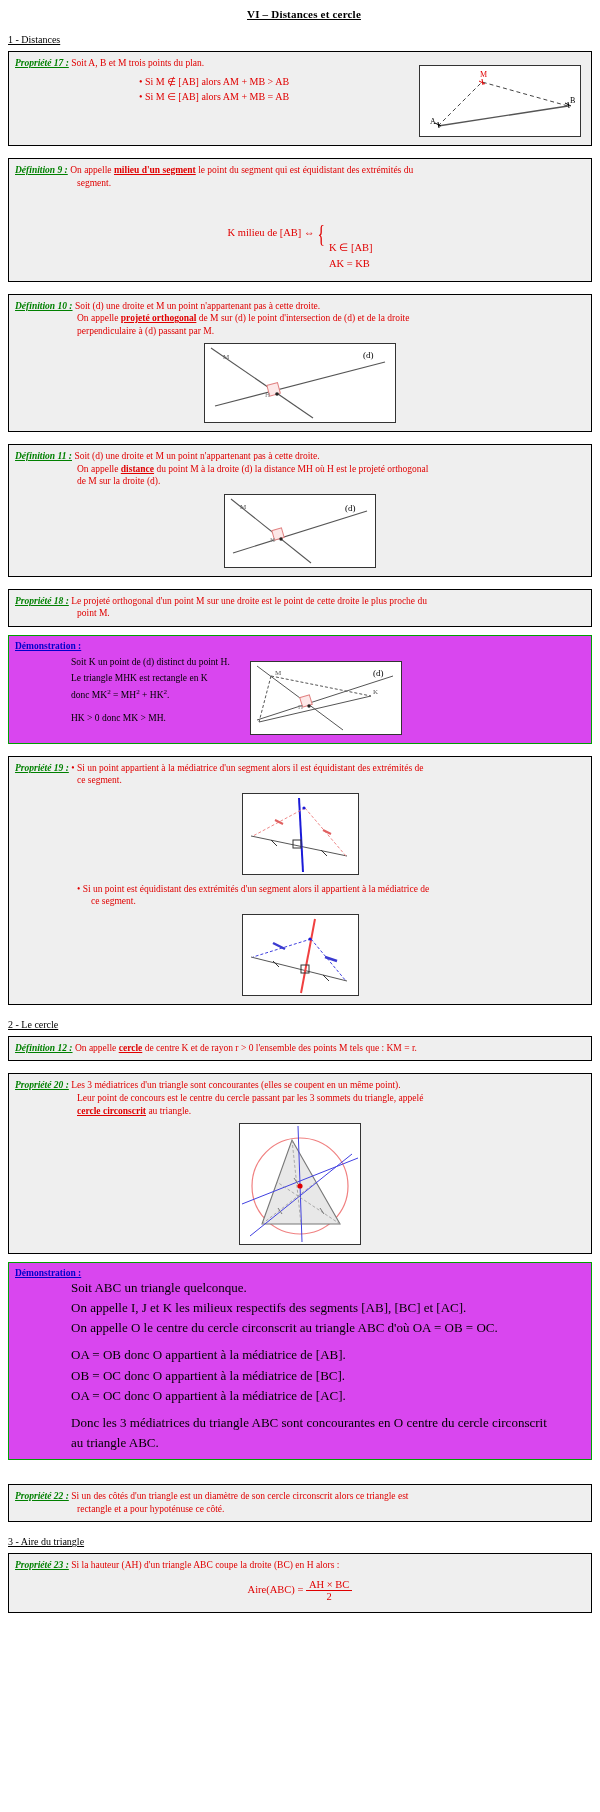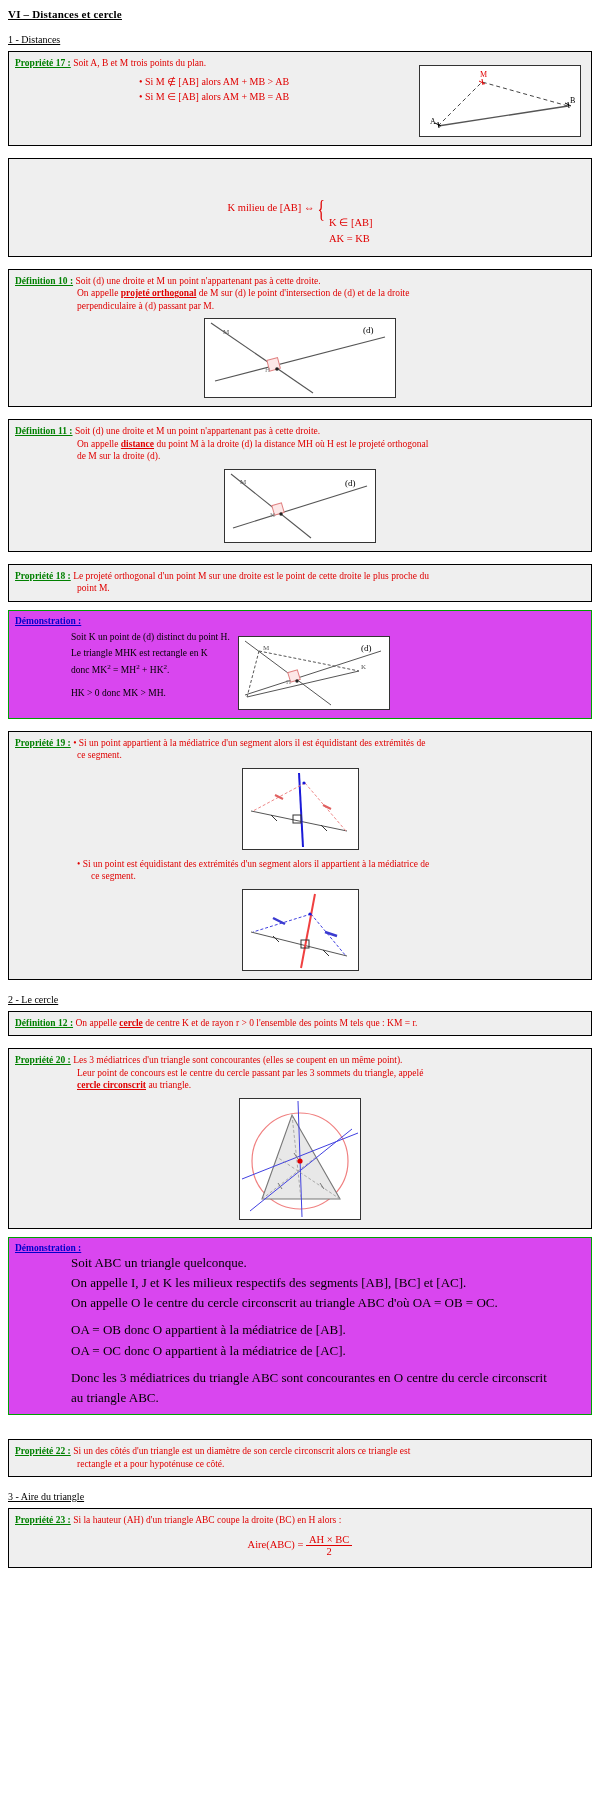--- a/index.html
+++ b/index.html
@@ -8,39 +8,39 @@
     font-family:"Liberation Serif", serif;
     font-size:9.5px;
     color:#000;
     -webkit-font-smoothing:none;
   }
   .page{width:600px;min-height:1812px;position:relative;padding:0;box-sizing:border-box;}
 
   
   .chapter-title{
     font-weight:bold;font-size:11px;text-decoration:underline;
-    margin:8px 0 0 8px;letter-spacing:.2px;
+    margin:8px 0 0 8px;letter-spacing:.2px;text-align:center;
   }
   .section-title{
     font-size:10px;text-decoration:underline;margin:14px 0 6px 8px;
   }
 
   
   .box{
     margin:0 8px 0 8px;border:1.6px solid #000;background:#efefef;
     box-sizing:border-box;padding:5px 6px 6px 6px;position:relative;
   }
   .box.demo{border:1.2px solid #00a000;background:#d946ef;}
   .spacer{height:12px;}
   .spacer-sm{height:8px;}
 
   
   .stmt{line-height:1.32;}
   .lbl{
-    color:#008000;font-weight:bold;text-decoration:underline;white-space:nowrap;
+    color:#008000;font-weight:bold;text-decoration:underline;white-space:nowrap;font-style:italic;
   }
   .lbl-demo{color:#0000cc;font-weight:bold;text-decoration:underline;}
   .red{color:#e00000;}
   .red-u{color:#e00000;font-weight:bold;text-decoration:underline;}
   .indent{display:block;margin-left:62px;}
   .indent2{display:block;margin-left:76px;}
   .bullets{margin:6px 0 2px 0;color:#e00000;text-align:center;}
   .bullets div{margin:4px 0;font-size:10px;font-family:Liberation Serif, serif;}
   .formula{
     text-align:center;color:#e00000;font-size:10.5px;margin:7px 0 3px 0;
@@ -54,21 +54,21 @@
   .brace{
     display:inline-block;vertical-align:middle;position:relative;
     font-size:26px;line-height:1;transform:scaleX(.6);margin:0 1px;
   }
   .cases{display:inline-block;vertical-align:middle;text-align:left;line-height:1.5;margin-top:44px;}
 
   
   .fig{display:block;margin:6px auto 2px auto;background:#fff;border:1.4px solid #333;}
   .fig-wrap{display:flex;justify-content:center;}
 
-  .demo-body{display:flex;align-items:flex-start;gap:8px;margin-top:4px;}
+  .demo-body{display:flex;align-items:flex-start;gap:20px;margin-top:4px;}
   .demo-text{flex:0 0 auto;margin-left:56px;line-height:1.5;font-size:9.5px;}
   .demo-text p{margin:0 0 2px 0;}
   .demo-text .gap{height:6px;}
 
   .proof-text{margin-left:56px;line-height:1.55;font-size:13px;}
   .proof-text p{margin:0;}
   .proof-text .gap{height:7px;}
 </style>
 </head>
 <body>
@@ -102,20 +102,25 @@
           <path d="M15,57 l6,3 M18,56 l1,6" stroke="#000" stroke-width="1"></path>
           <path d="M145,37 l6,3 M148,36 l1,6" stroke="#000" stroke-width="1"></path>
         </svg>
       </div>
     </div>
   </div>
 
   <div class="spacer"></div>
 
   <div class="box">
+    <div class="stmt">
+      <span class="lbl">Définition 9 :</span>
+      <span class="red">On appelle </span><span class="red-u">milieu d'un segment</span><span class="red"> le point du segment qui est équidistant des extrémités du</span>
+      <span class="indent red">segment.</span>
+    </div>
     <div class="formula">
       <span>K milieu de [AB]</span>
       <span>⇔</span><span class="brace">{</span><span class="cases">
         <span style="display:block">K ∈ [AB]</span>
         <span style="display:block">AK = KB</span>
       </span>
     </div>
   </div>
 
   <div class="spacer"></div>
@@ -301,20 +306,21 @@
   <div class="box demo">
     <div>
       <span class="lbl-demo">Démonstration :</span>
     </div>
     <div class="proof-text">
       <p>Soit ABC un triangle quelconque.</p>
       <p>On appelle I, J et K les milieux respectifs des segments [AB], [BC] et [AC].</p>
       <p>On appelle O le centre du cercle circonscrit au triangle ABC d'où OA = OB = OC.</p>
       <div class="gap"></div>
       <p>OA = OB donc O appartient à la médiatrice de [AB].</p>
+      <p>OB = OC donc O appartient à la médiatrice de [BC].</p>
       <p>OA = OC donc O appartient à la médiatrice de [AC].</p>
       <div class="gap"></div>
       <p>Donc les 3 médiatrices du triangle ABC sont concourantes en O centre du cercle circonscrit</p>
       <p>au triangle ABC.</p>
     </div>
   </div>
 
   <div class="spacer"></div>
 
 

